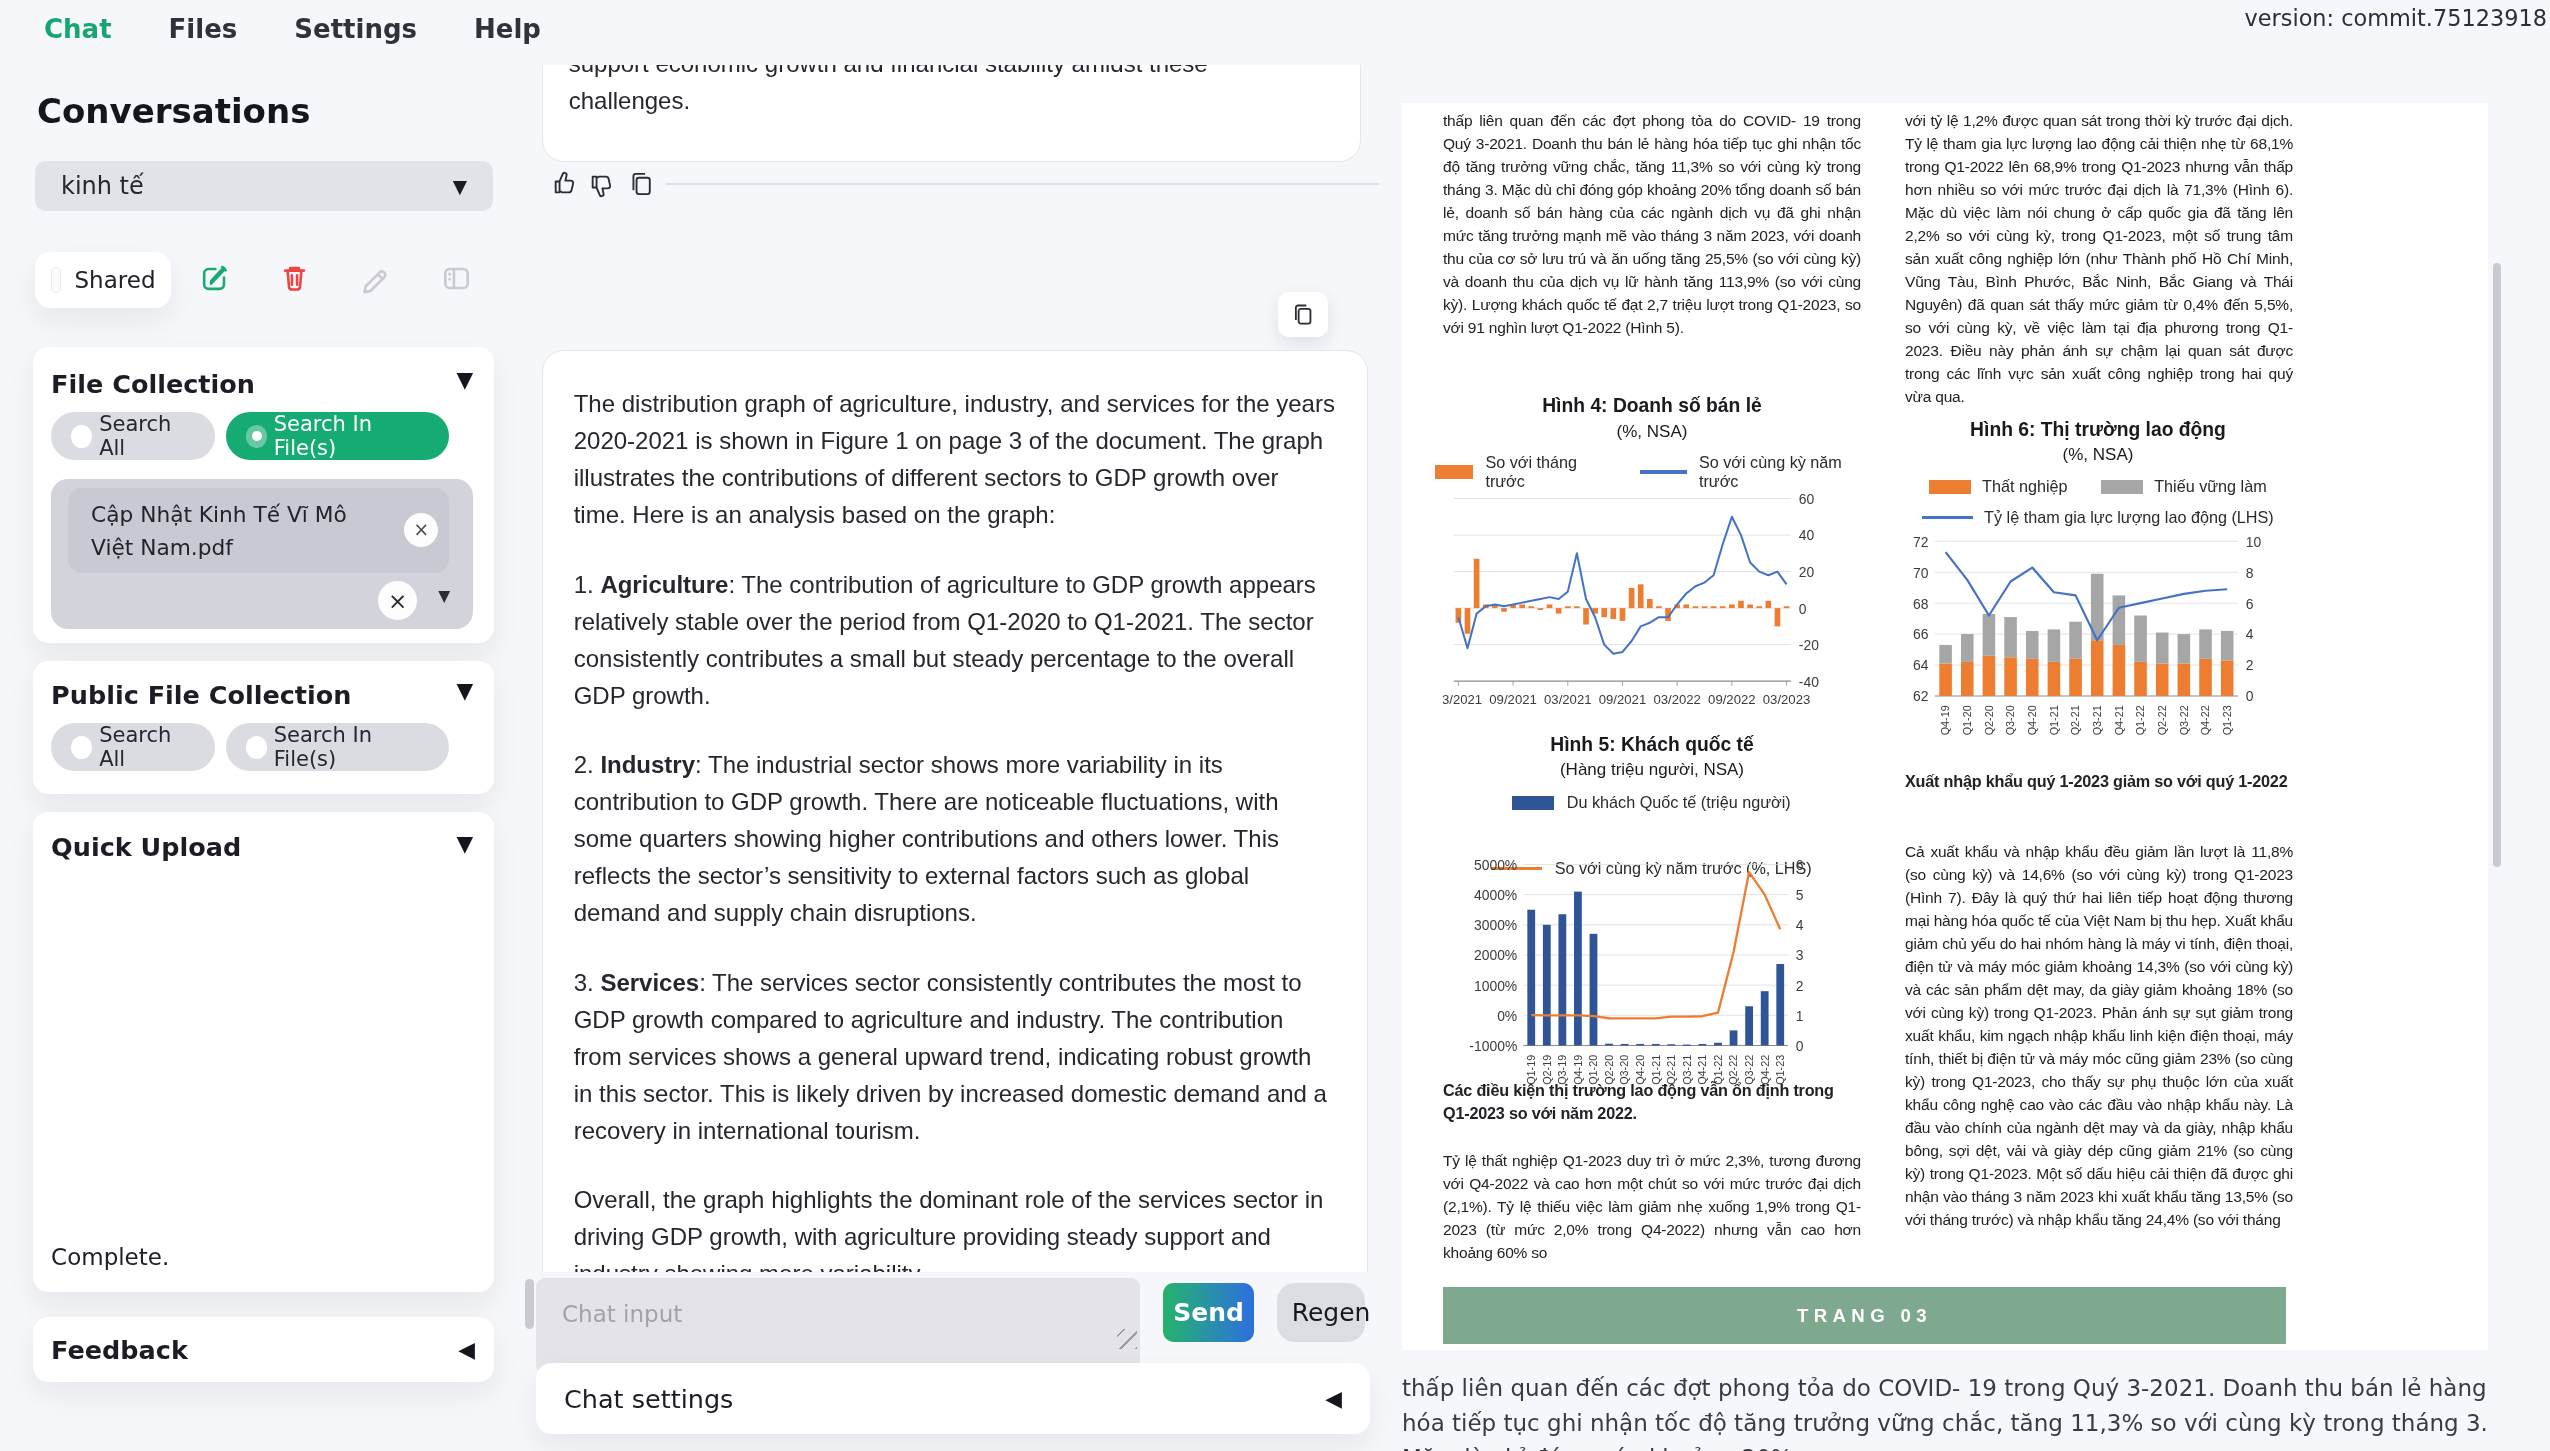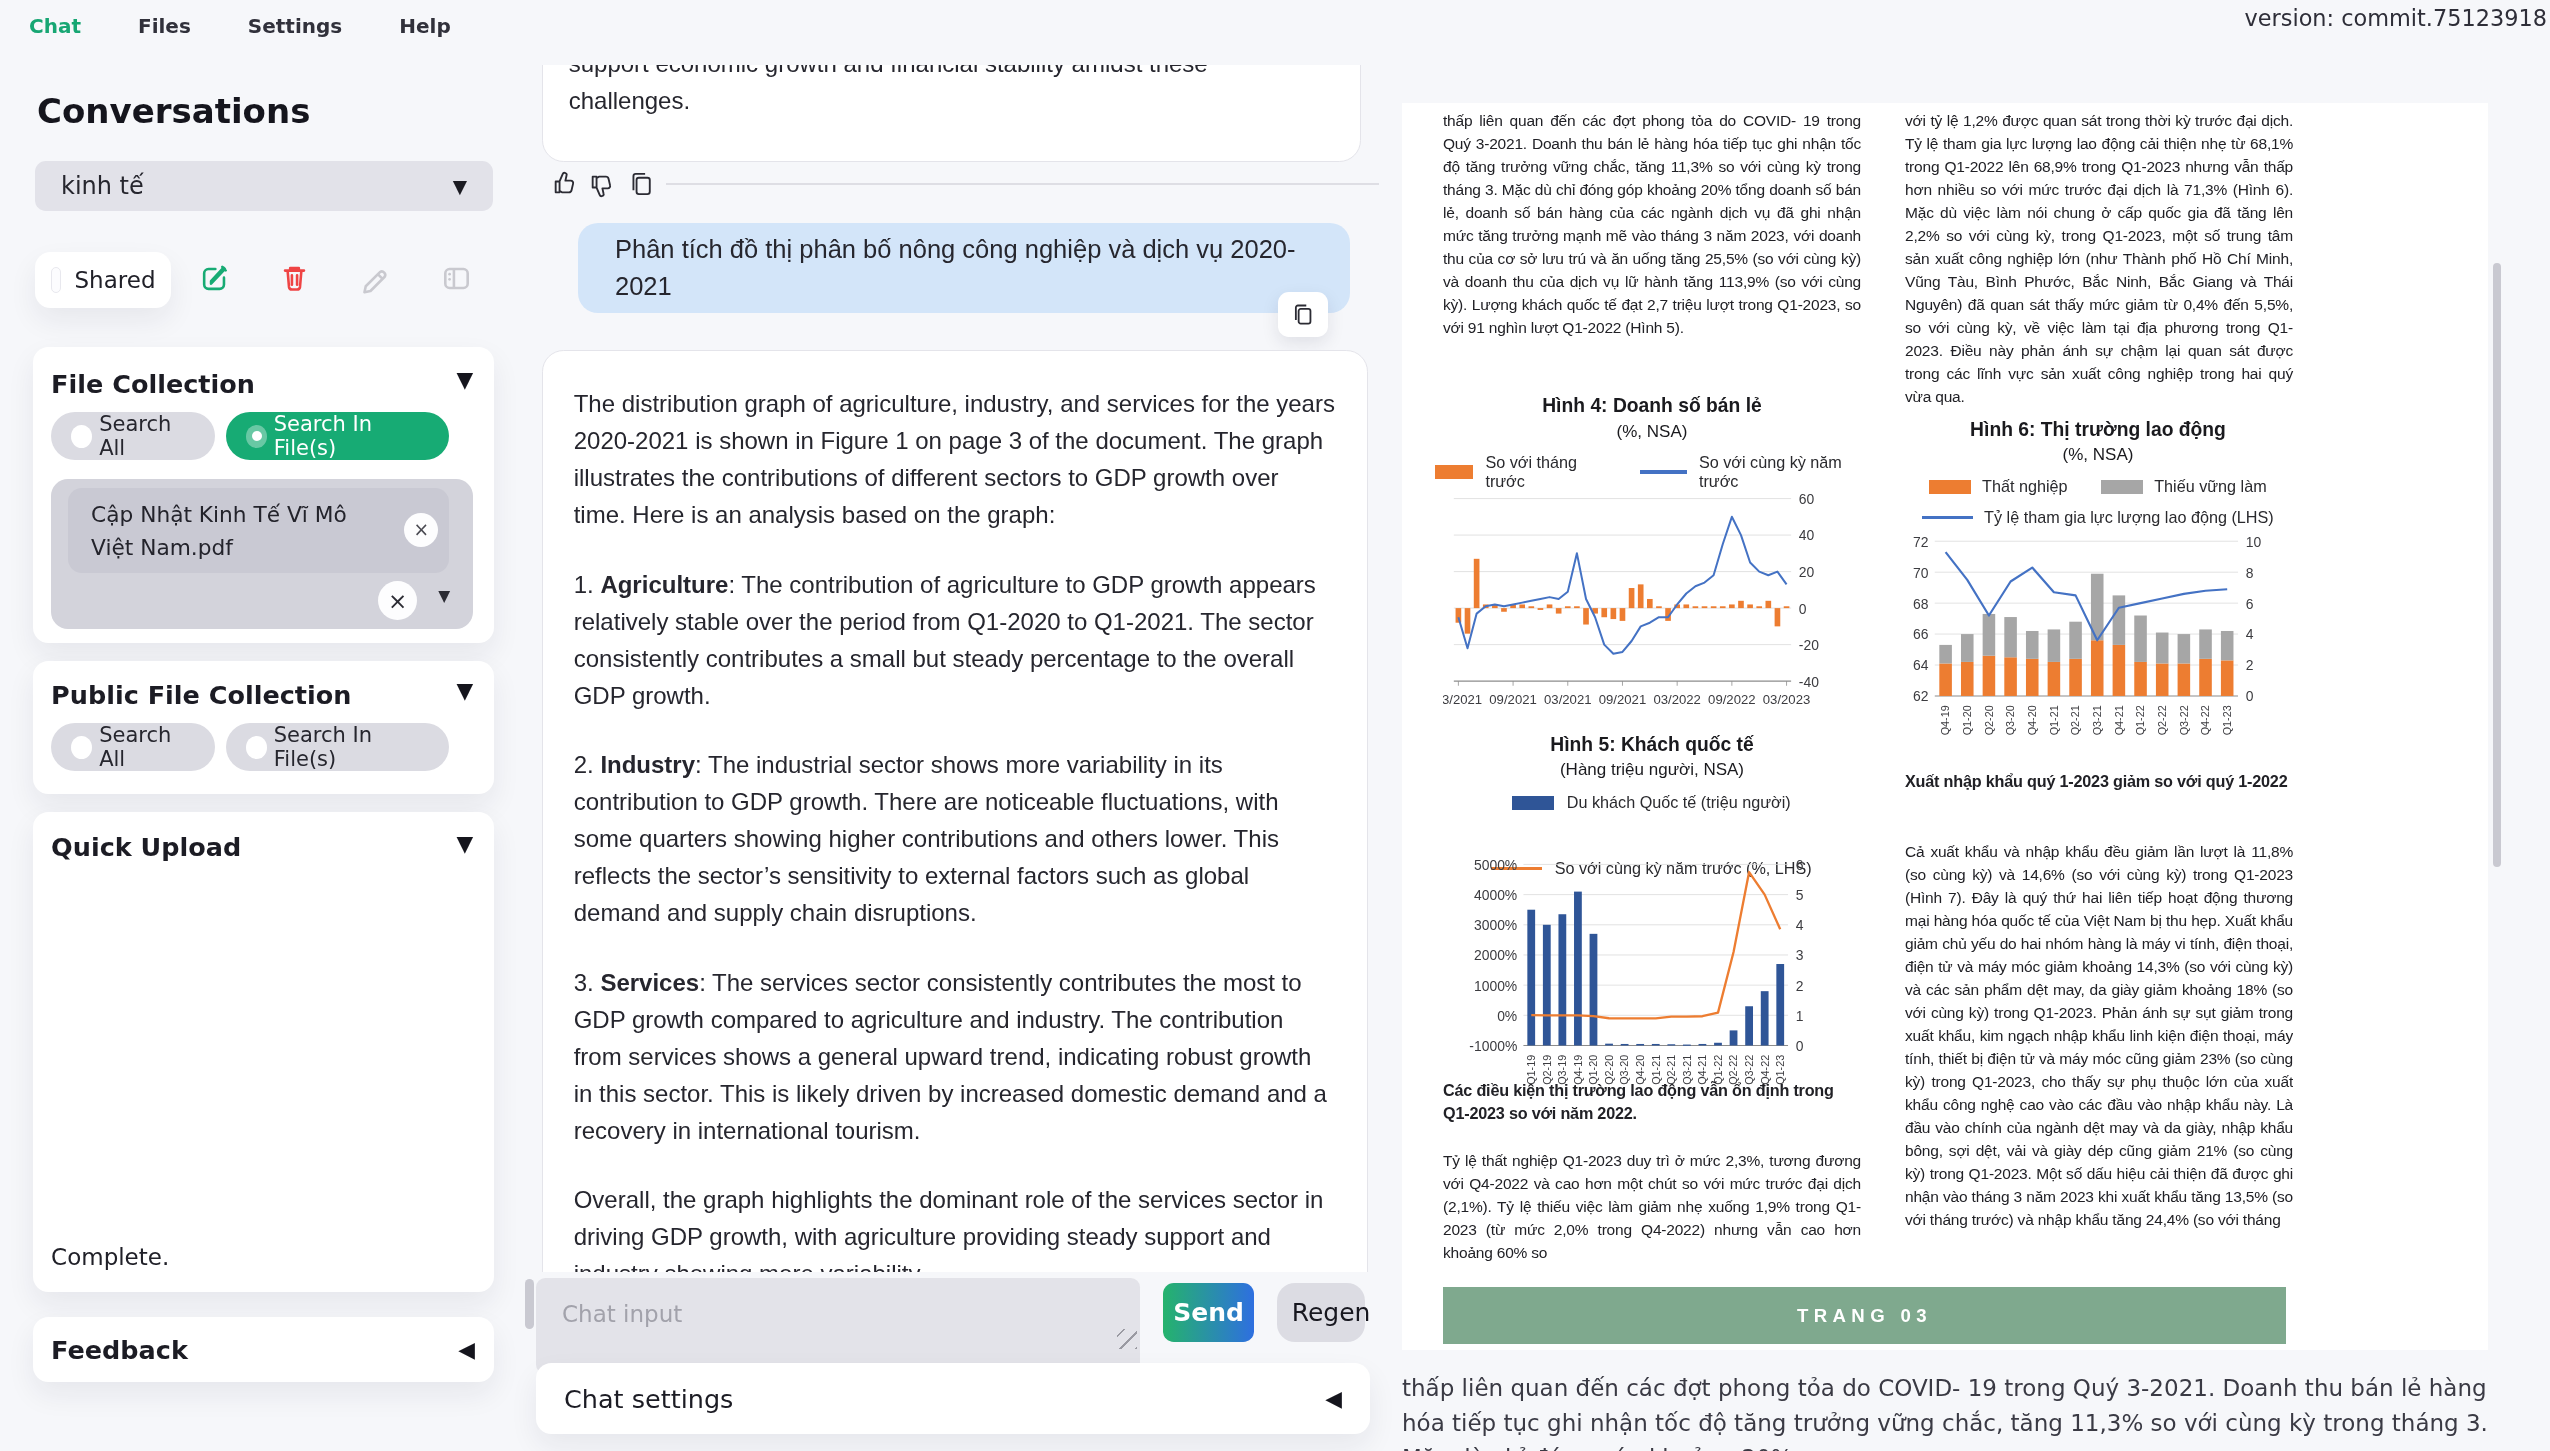--- a/index.html
+++ b/index.html
@@ -2,21 +2,21 @@
 <html style="font-size:12.4px"><head>
 <meta charset="utf-8">
 <style>
   * { margin:0; padding:0; box-sizing:border-box; }
   html,body { width:2550px; height:1452px; overflow:hidden; }
   body { font-family:"DejaVu Sans","Liberation Sans",sans-serif; background:#f6f7fa; color:#22222a; }
   .abs { position:absolute; }
   .app { position:relative; width:2550px; height:1452px; overflow:hidden; }
 
   
-  .topnav { left:29px; top:14px; display:flex; gap:57px; font-size:20px; font-weight:600; color:#31313b; }
+  .topnav { left:44px; top:14px; display:flex; gap:57px; font-size:26px; font-weight:600; color:#31313b; }
   .topnav .item { cursor:pointer; }
   .topnav .active { color:#17a673; font-weight:700; }
   .version { right:3.1px; top:4.6px; font-size:22.4px; color:#2e2e38; white-space:nowrap; }
 
   
   .side-title { left:37px; top:91px; font-size:34px; font-weight:700; color:#15151d; }
   .select { left:35px; top:161px; width:458px; height:50px; background:#e2e2e9; border-radius:10.8px;
             display:flex; align-items:center; padding:0 26px; font-size:24px; color:#26262e; }
   .select .caret { margin-left:auto; font-size:18.6px; color:#1b1b22; }
   .card { background:#fff; border-radius:15.5px; box-shadow:0 12.4px 29px rgba(30,30,60,.07); }
@@ -177,23 +177,20 @@
     </svg>
     <svg class="abs" style="left:54px;top:107px" width="28" height="28" viewBox="0 0 36 36">
       <path d="M6 20 h5 V6 H6 Z M11 8 l3-2 h9 a3.5 3.5 0 0 1 3.4 2.7 l2 8.5 A3 3 0 0 1 25.5 21 h-7 l1.4 6.4 A2.6 2.6 0 0 1 15 29.4 L11 20" fill="none" stroke="#2b2b33" stroke-width="2.4" stroke-linejoin="round"></path>
     </svg>
     <svg class="abs" style="left:94px;top:105px" width="28" height="28" viewBox="0 0 36 36">
       <rect x="11" y="10" width="17" height="21" rx="3" fill="none" stroke="#2b2b33" stroke-width="2.4"></rect>
       <path d="M7 26 V8 a3 3 0 0 1 3-3 h12" fill="none" stroke="#2b2b33" stroke-width="2.4"></path>
     </svg>
     <div class="abs divider" style="left:132px;top:118px;width:1215px"></div>
 
-    <div class="abs userbubble" style="left:44px;top:158px;width:772px;height:90px;padding:0 37px">
-      <span class="chat-text" style="font-size:25.5px">Phân tích đồ thị phân bố nông công nghiệp và dịch vụ 2020-2021</span>
-    </div>
     <div class="abs chipbtn" style="left:744px;top:227px;width:50px;height:45px">
       <svg width="25" height="25" viewBox="0 0 36 36">
         <rect x="11" y="10" width="17" height="21" rx="3" fill="none" stroke="#2b2b33" stroke-width="2.6"></rect>
         <path d="M7 26 V8 a3 3 0 0 1 3-3 h12" fill="none" stroke="#2b2b33" stroke-width="2.6"></path>
       </svg>
     </div>
 
     <div class="abs bubble" style="left:7.7px;top:285px;width:826px;height:1006px;padding:34px 31px">
       <div class="chat-text reply">
           <p><span>The distribution graph of agriculture, industry, and services for the years 2020-2021 is shown in Figure 1 on page 3 of the document. The graph illustrates the contributions of different sectors to GDP growth over time. Here is an analysis based on the graph:</span></p>

